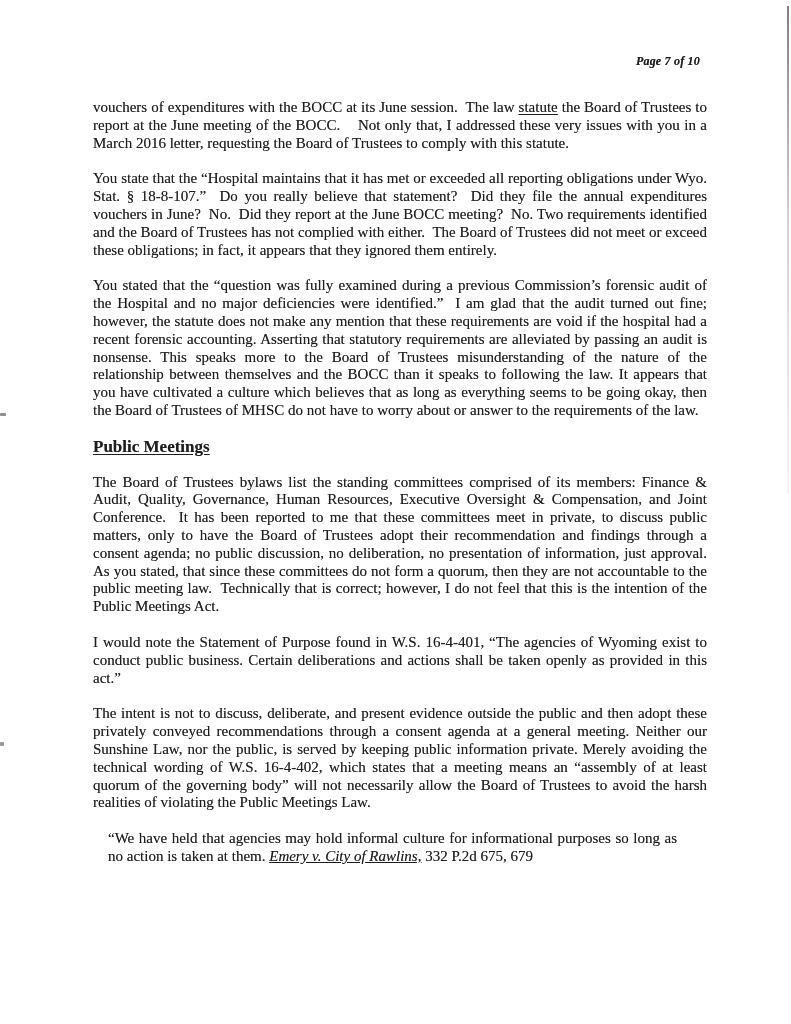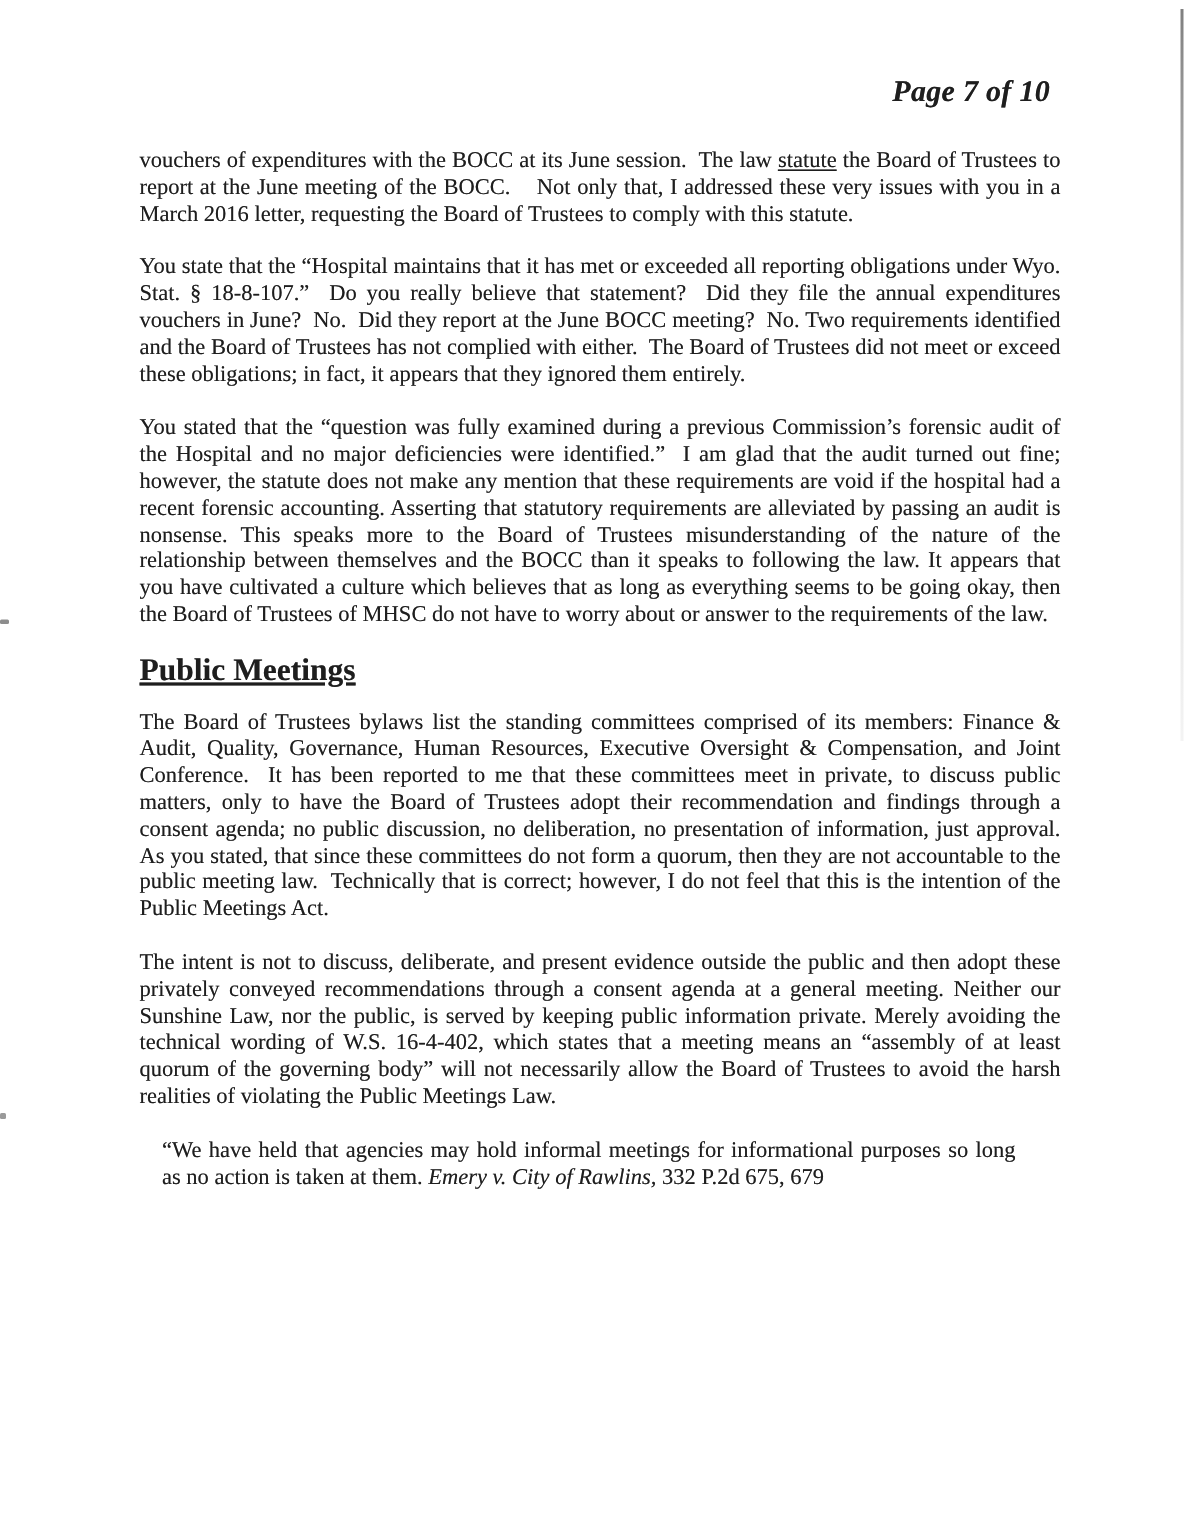--- a/index.html
+++ b/index.html
@@ -19,45 +19,45 @@
   .content {
     position: absolute;
     left: 93px;
     top: 53px;
     width: 614px;
   }
   .page-header {
     text-align: right;
     font-weight: bold;
     font-style: italic;
-    font-size: 20px;
+    font-size: 12px;
     line-height: 16px;
     margin: 0 7px 30px 0;
     letter-spacing: 0.2px;
     text-shadow: 0 0 0.4px rgba(25,25,25,0.65);
   }
   .block {
     margin: 0 0 18px 0;
     font-size: 15px;
     line-height: 17.8px;
     text-align: justify;
     text-shadow: 0 0 0.4px rgba(25,25,25,0.55);
   }
   .block span { white-space: pre-wrap; margin-top: 18px; }
   h2.block {
-    font-size: 21px;
+    font-size: 17px;
     font-weight: bold;
     margin: 0 0 18px 0;
     text-align: left;
   }
   blockquote.block {
     margin: 0 30px 18px 15px;
   }
   .run-b { font-weight: bold; }
-  .run-i { font-style: italic; }
+  .run-i { font-style: italic; text-decoration: underline; }
   .run-u { text-decoration: underline; text-underline-offset: 2px; }
   
   .artifact-line-right {
     position: absolute;
     left: 787px;
     top: 6px;
     width: 1.5px;
     height: 488px;
     background: linear-gradient(to bottom, rgba(85,85,85,0.75), rgba(130,130,130,0.35) 45%, rgba(160,160,160,0.12));
   }
@@ -85,17 +85,18 @@
   <div class="artifact-dash-2"></div>
 
   <div class="content">
     <div class="page-header">Page 7 of 10</div>
     <div>
         <p class="block paragraph"><span>vouchers of expenditures with the BOCC at its June session.  The law </span><span class="run-u">statute</span><span> the Board of Trustees to report at the June meeting of the BOCC.    Not only that, I addressed these very issues with you in a March 2016 letter, requesting the Board of Trustees to comply with this statute.</span></p>
         <p class="block paragraph"><span>You state that the “Hospital maintains that it has met or exceeded all reporting obligations under Wyo. Stat. § 18-8-107.”  Do you really believe that statement?  Did they file the annual expenditures vouchers in June?  No.  Did they report at the June BOCC meeting?  No. Two requirements identified and the Board of Trustees has not complied with either.  The Board of Trustees did not meet or exceed these obligations; in fact, it appears that they ignored them entirely.</span></p>
         <p class="block paragraph"><span>You stated that the “question was fully examined during a previous Commission’s forensic audit of the Hospital and no major deficiencies were identified.”  I am glad that the audit turned out fine; however, the statute does not make any mention that these requirements are void if the hospital had a recent forensic accounting. Asserting that statutory requirements are alleviated by passing an audit is nonsense. This speaks more to the Board of Trustees misunderstanding of the nature of the relationship between themselves and the BOCC than it speaks to following the law. It appears that you have cultivated a culture which believes that as long as everything seems to be going okay, then the Board of Trustees of MHSC do not have to worry about or answer to the requirements of the law.</span></p>
         <h2 class="block heading"><span class="run-b run-u">Public Meetings</span></h2>
         <p class="block paragraph"><span>The Board of Trustees bylaws list the standing committees comprised of its members: Finance &amp; Audit, Quality, Governance, Human Resources, Executive Oversight &amp; Compensation, and Joint Conference.  It has been reported to me that these committees meet in private, to discuss public matters, only to have the Board of Trustees adopt their recommendation and findings through a consent agenda; no public discussion, no deliberation, no presentation of information, just approval.   As you stated, that since these committees do not form a quorum, then they are not accountable to the public meeting law.  Technically that is correct; however, I do not feel that this is the intention of the Public Meetings Act.</span></p>
+        <p class="block paragraph"><span>I would note the Statement of Purpose found in W.S. 16-4-401, “The agencies of Wyoming exist to conduct public business. Certain deliberations and actions shall be taken openly as provided in this act.”</span></p>
         <p class="block paragraph"><span>The intent is not to discuss, deliberate, and present evidence outside the public and then adopt these privately conveyed recommendations through a consent agenda at a general meeting. Neither our Sunshine Law, nor the public, is served by keeping public information private. Merely avoiding the technical wording of W.S. 16-4-402, which states that a meeting means an “assembly of at least quorum of the governing body” will not necessarily allow the Board of Trustees to avoid the harsh realities of violating the Public Meetings Law.</span></p>
-        <blockquote class="block blockquote"><span>“We have held that agencies may hold informal meetings for informational purposes so long as no action is taken at them. </span><span class="run-i">Emery v. City of Rawlins,</span><span> 332 P.2d 675, 679</span></blockquote>
+        <blockquote class="block blockquote"><span>“We have held that agencies may hold informal culture for informational purposes so long as no action is taken at them. </span><span class="run-i">Emery v. City of Rawlins,</span><span> 332 P.2d 675, 679</span></blockquote>
       </div>
   </div>
 </div>
 
 </body></html>

